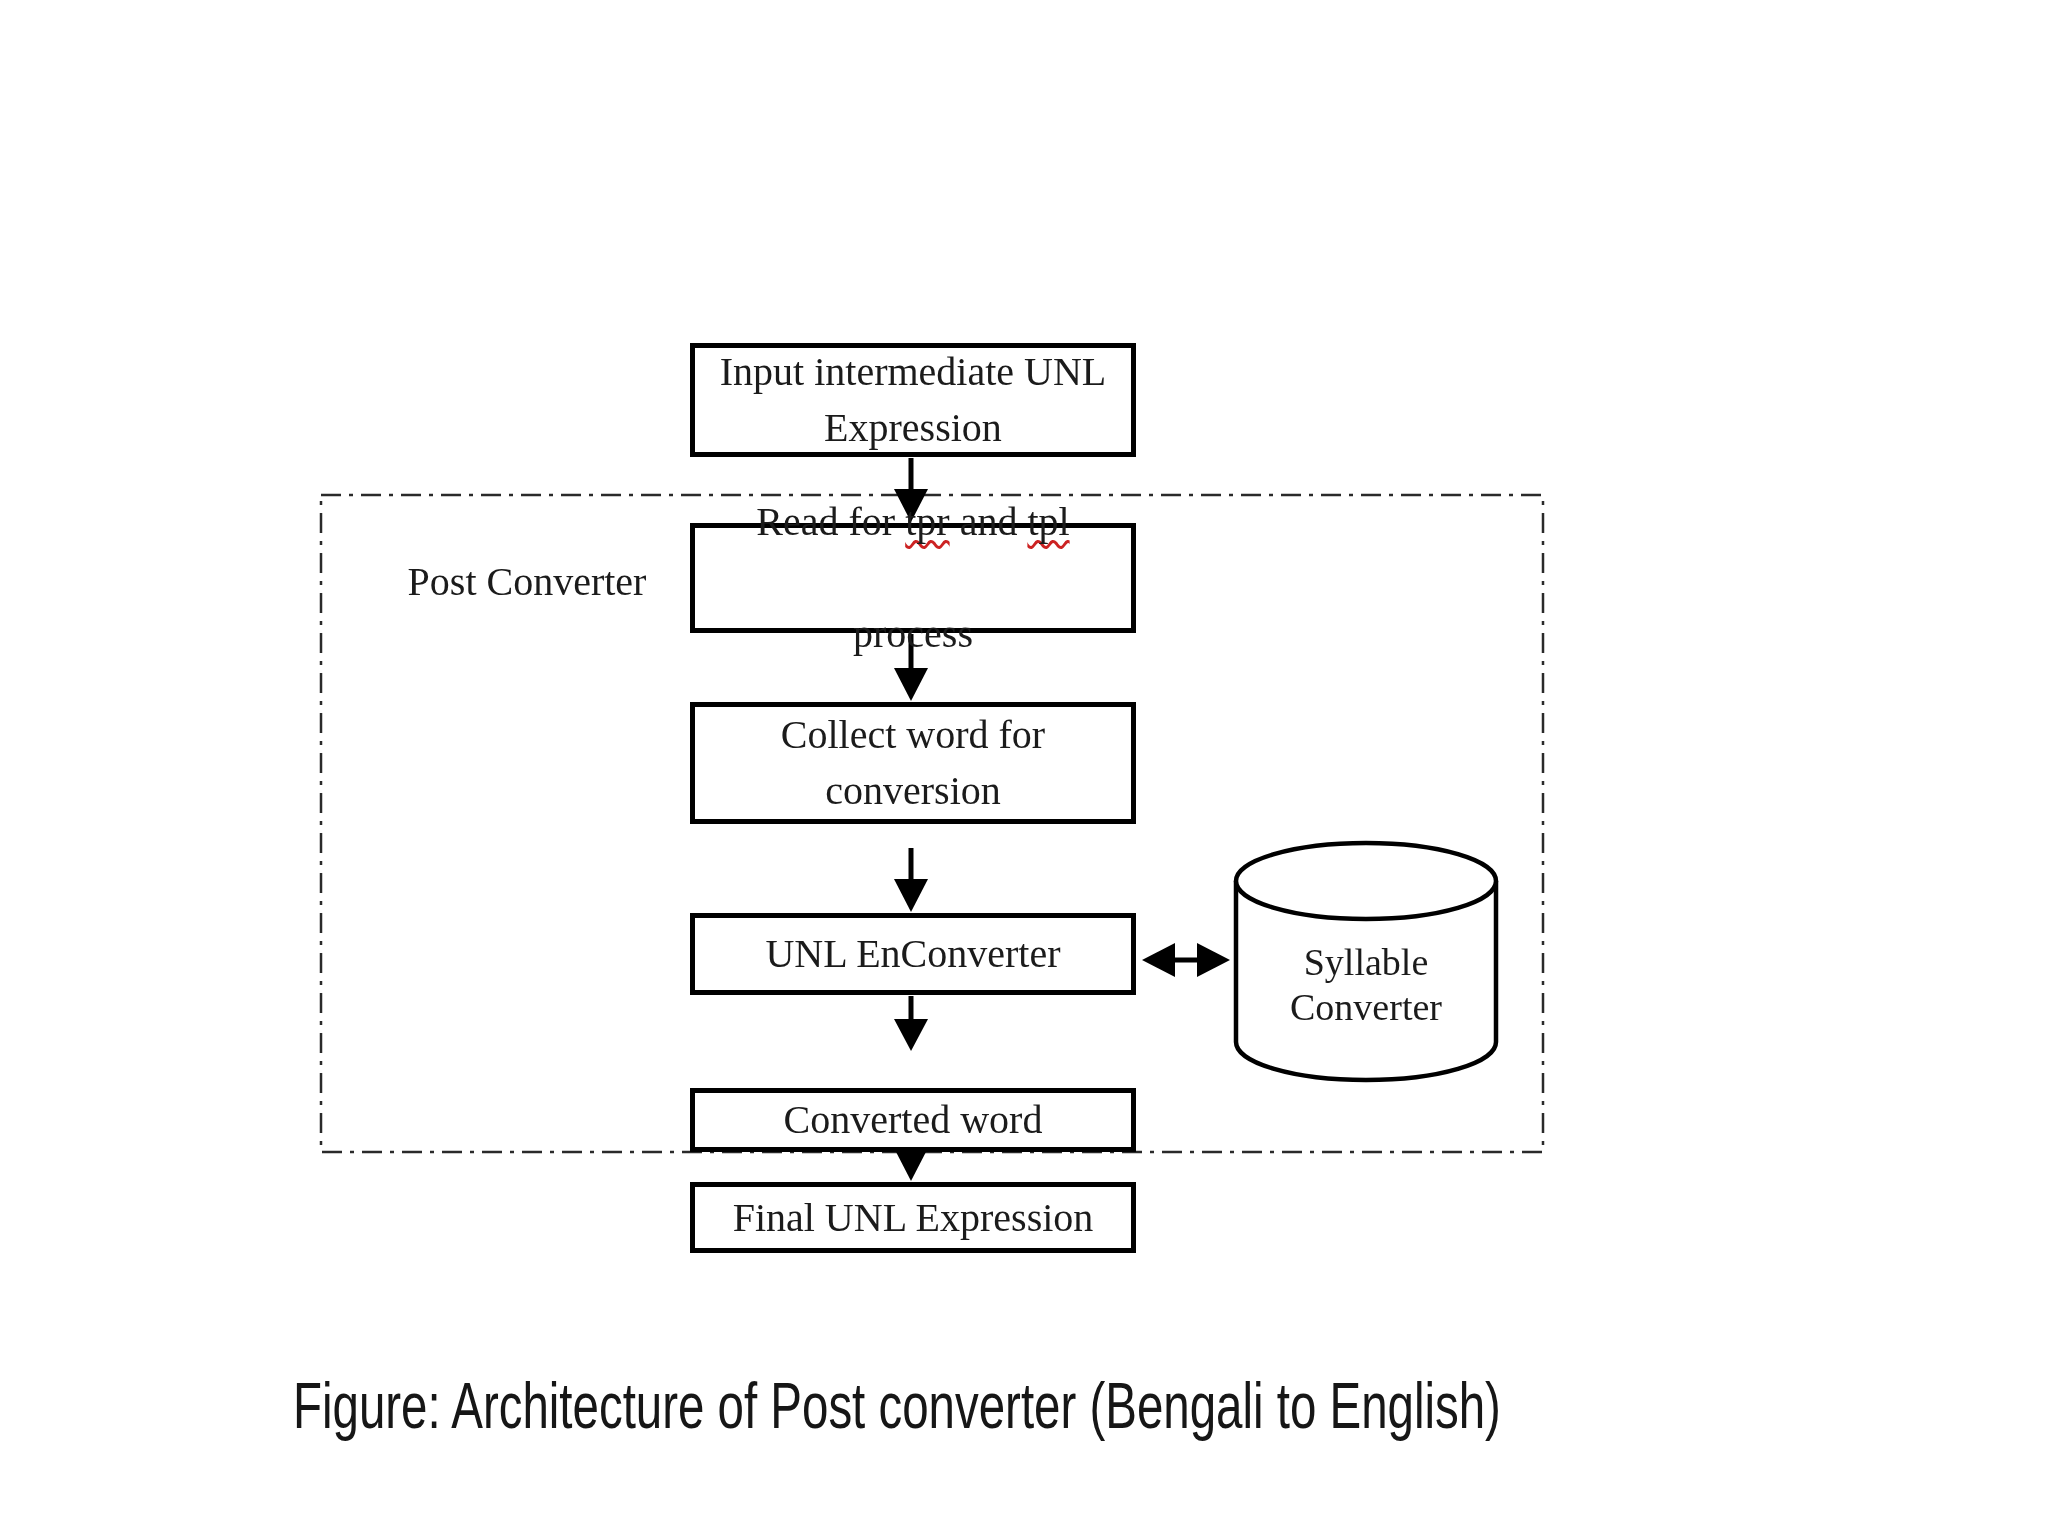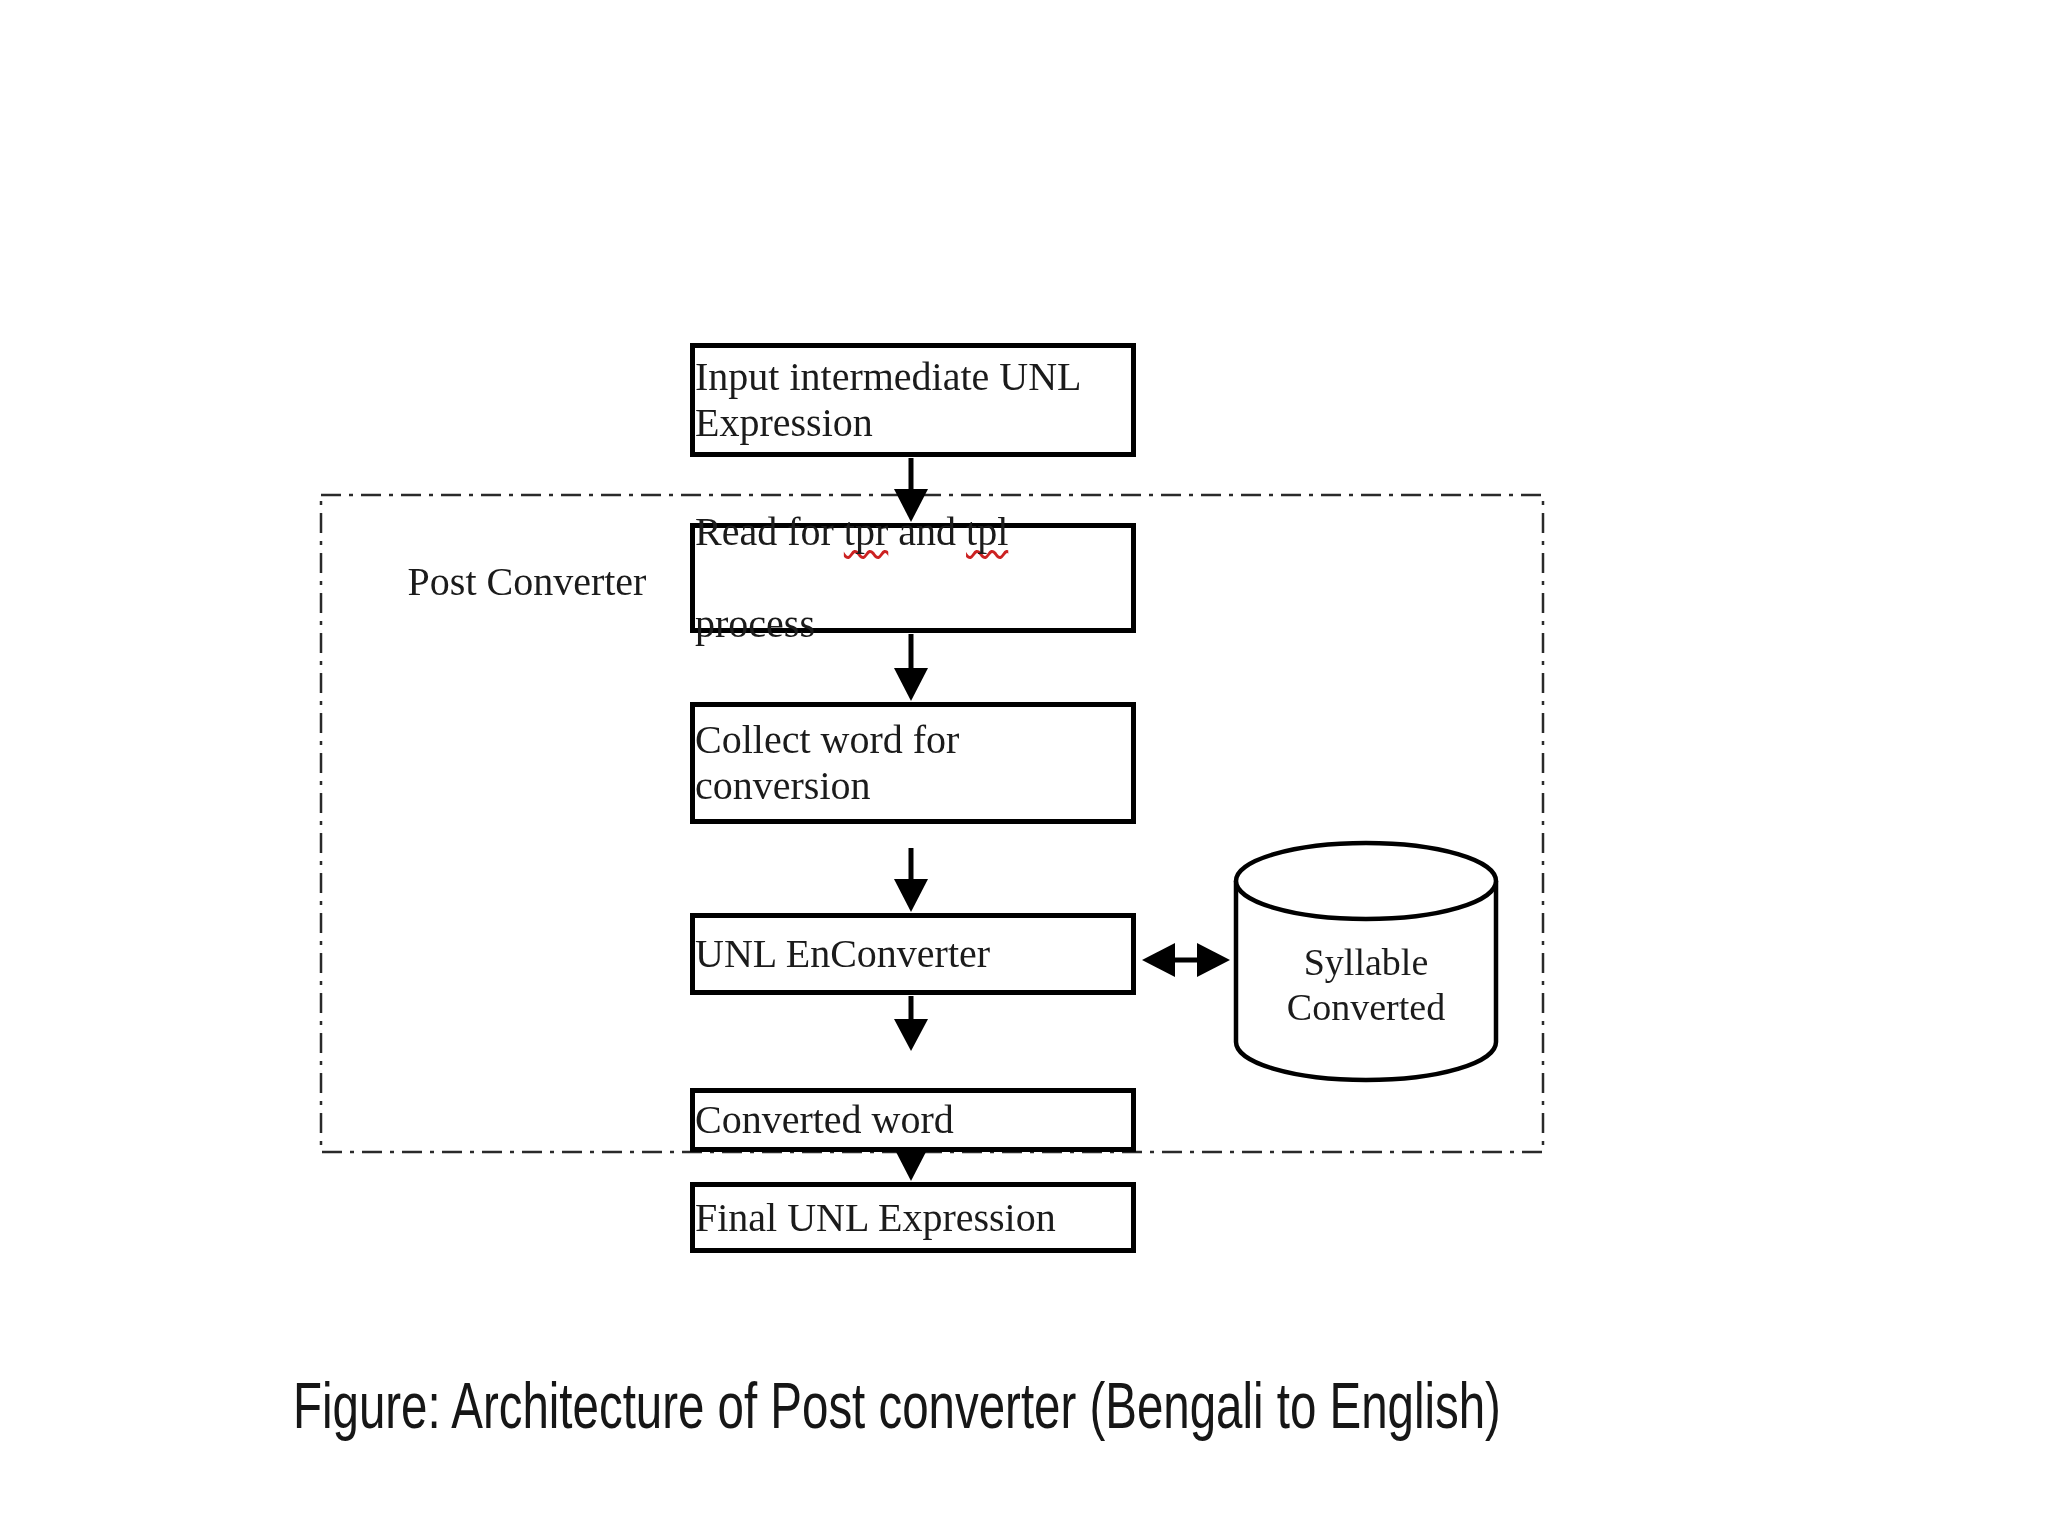--- a/index.html
+++ b/index.html
@@ -21,21 +21,21 @@
   .squeeze-title{display:inline-block;transform:scaleX(.87);transform-origin:50% 50%;}
   .connector-layer{position:absolute;left:0;top:0;width:2048px;height:1536px;}
   .dashline{fill:none;stroke:#2a2a2a;stroke-width:2.5;stroke-dasharray:20 8 4 8;}
   .stem{stroke:var(--line);stroke-width:5;fill:none;}
   .head{fill:var(--line);stroke:none;}
   .cyl{fill:var(--bg);stroke:var(--line);stroke-width:4.5;}
   .node{
     position:absolute;left:690px;width:446px;box-sizing:border-box;
     border:5px solid var(--line);background:var(--bg);
     display:flex;align-items:center;justify-content:center;
-    color:var(--ink);font-size:40px;line-height:46px;
+    text-align:center;color:var(--ink);font-size:40px;line-height:56px;
     white-space:pre-line;
   }
   .node-inner{width:100%;}
   .sp{
     text-decoration-line:underline;text-decoration-style:wavy;
     text-decoration-color:var(--squiggle);text-decoration-thickness:2.5px;
     text-underline-offset:5px;text-decoration-skip-ink:none;
   }
   .post-converter-label{
     position:absolute;left:402px;top:560px;width:250px;text-align:center;
@@ -120,19 +120,19 @@
 
   <div class="node" style="top:1088px;height:64px">
     <div class="node-inner">Converted word</div>
   </div>
 
   <div class="node" style="top:1182px;height:71px">
     <div class="node-inner">Final UNL Expression</div>
   </div>
 
   <div class="cylinder-label">Syllable
-Converted</div>
+Converter</div>
 
   <div class="figure-caption">
     <span class="squeeze-caption">Figure: Architecture of Post converter (Bengali to English)</span>
   </div>
 
 </div>
 
 </body></html>

